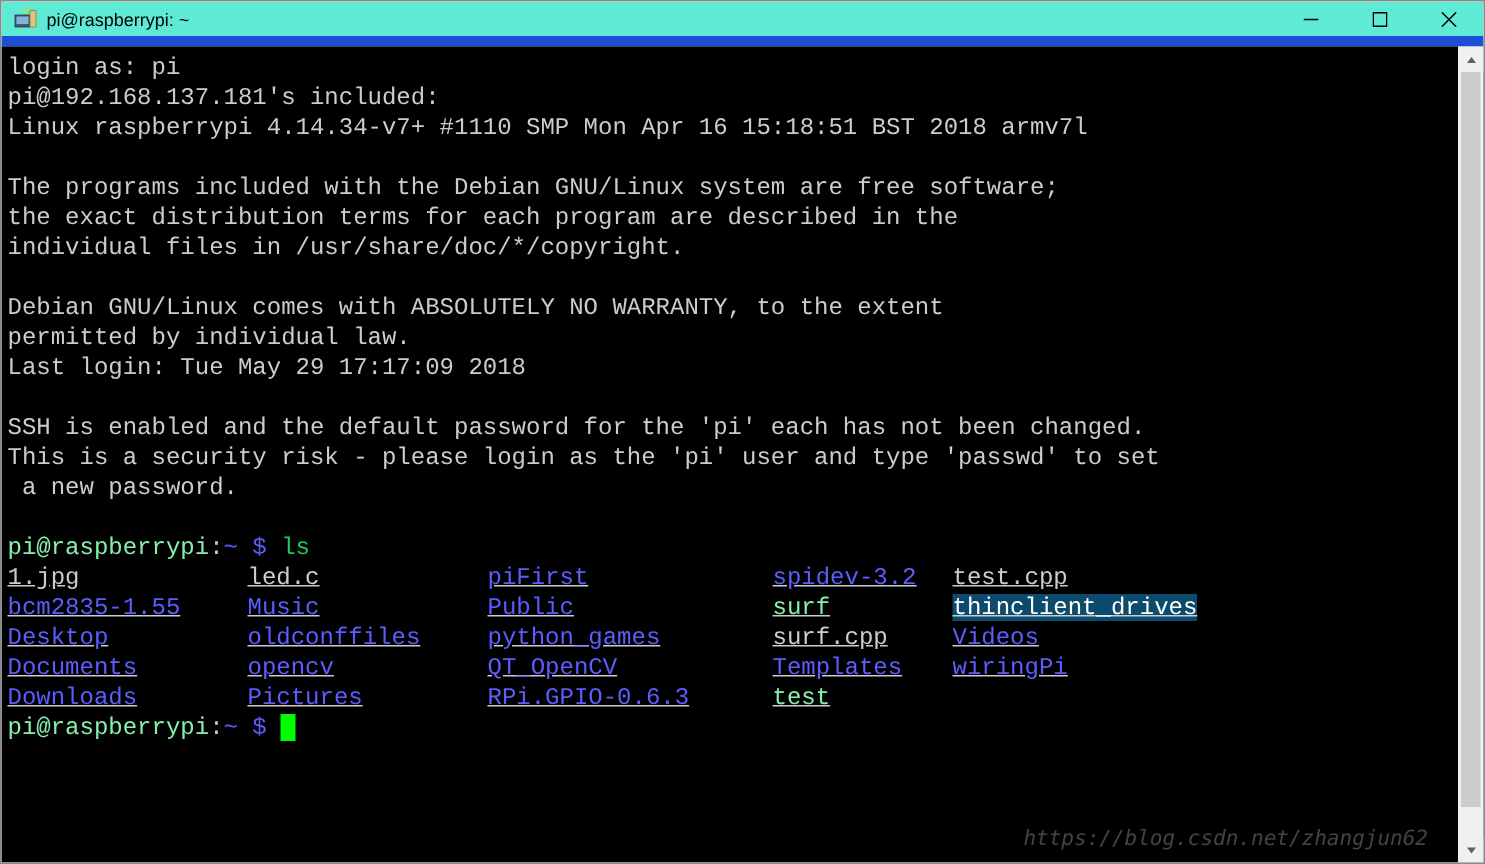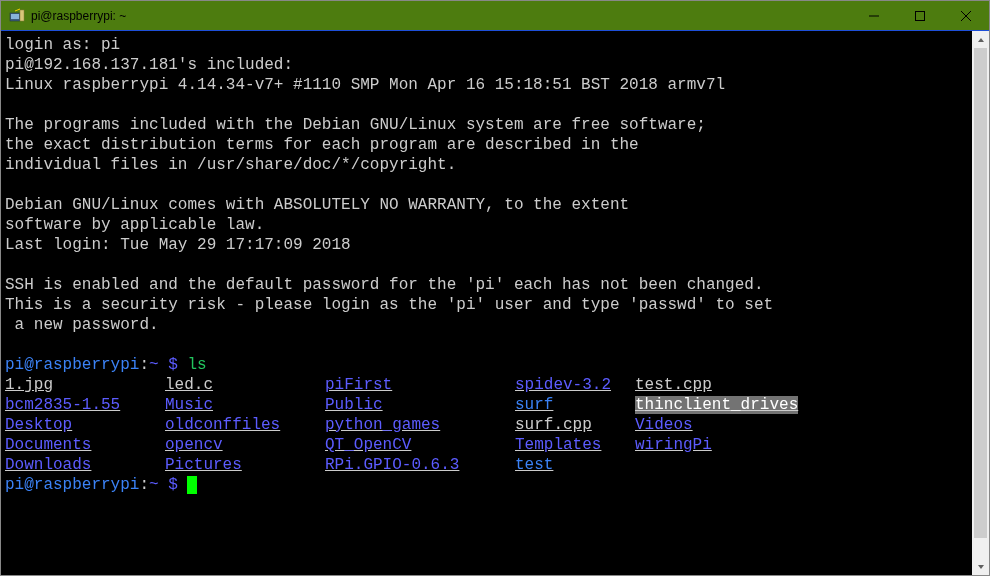--- a/index.html
+++ b/index.html
@@ -6,24 +6,24 @@
     body {
       width: 990px;
       height: 576px;
       background: #fff;
       font-family: "Segoe UI", Tahoma, sans-serif;
       overflow: hidden;
       border: 1px solid #888;
     }
     .titlebar {
       height: 30px;
-      background: #4d7c0f;
+      background: #5eead4;
       display: flex;
       align-items: center;
-      border-bottom: 1px solid #1d4ed8;
+      border-bottom: 7px solid #1d4ed8;
     }
     .titlebar-icon {
       width: 16px;
       height: 16px;
       margin: 0 6px 0 8px;
       display: inline-flex;
       align-items: center;
       justify-content: center;
     }
     .titlebar-title {
@@ -82,24 +82,24 @@
     .scroll-arrow.down { bottom: 0; }
     .scroll-thumb {
       position: absolute;
       left: 2px;
       width: 13px;
       top: 17px;
       height: 490px;
       background: #cdcdcd;
       cursor: pointer;
     }
-    .c-green { color: #3b82f6; }
+    .c-green { color: #86efac; }
     .c-blue { color: #5c5cff; }
     .c-white { color: #22c55e; }
-    .bg-sel { background: #737373; color: #fff; }
+    .bg-sel { background: #0c4a6e; color: #fff; }
     .cursor {
       display: inline-block;
       width: 10px;
       height: 18px;
       background: #00ff00;
       vertical-align: text-bottom;
     }
     .ls-grid {
       display: block;
       text-decoration: underline;
@@ -158,29 +158,30 @@
 <div class="terminal-wrapper">
   <div class="terminal"><span>login as: </span><span>pi</span>
 <span>pi@192.168.137.181's included:</span>
 <span>Linux raspberrypi 4.14.34-v7+ #1110 SMP Mon Apr 16 15:18:51 BST 2018 armv7l</span>
 
 <span>The programs included with the Debian GNU/Linux system are free software;</span>
 <span>the exact distribution terms for each program are described in the</span>
 <span>individual files in /usr/share/doc/*/copyright.</span>
 
 <span>Debian GNU/Linux comes with ABSOLUTELY NO WARRANTY, to the extent</span>
-<span>software by applicable law.</span>
+<span>permitted by individual law.</span>
 <span>Last login: Tue May 29 17:17:09 2018</span>
 
 <span>SSH is enabled and the default password for the 'pi' each has not been changed.</span>
 <span>This is a security risk - please login as the 'pi' user and type 'passwd' to set</span>
 <span> a new password.</span>
 
 <span class="c-green">pi@raspberrypi</span><span>:</span><span class="c-blue">~ $</span><span class="c-white"> ls</span>
 <div class="ls-grid" id="ls-grid"><div class="ls-row"><span class="col0"><span class="">1.jpg</span></span><span class="col1"><span class="">led.c</span></span><span class="col2"><span class="c-blue">piFirst</span></span><span class="col3"><span class="c-blue">spidev-3.2</span></span><span class="col4"><span class="">test.cpp</span></span></div><div class="ls-row"><span class="col0"><span class="c-blue">bcm2835-1.55</span></span><span class="col1"><span class="c-blue">Music</span></span><span class="col2"><span class="c-blue">Public</span></span><span class="col3"><span class="c-green">surf</span></span><span class="col4"><span class="c-blue bg-sel">thinclient_drives</span></span></div><div class="ls-row"><span class="col0"><span class="c-blue">Desktop</span></span><span class="col1"><span class="c-blue">oldconffiles</span></span><span class="col2"><span class="c-blue">python_games</span></span><span class="col3"><span class="">surf.cpp</span></span><span class="col4"><span class="c-blue">Videos</span></span></div><div class="ls-row"><span class="col0"><span class="c-blue">Documents</span></span><span class="col1"><span class="c-blue">opencv</span></span><span class="col2"><span class="c-blue">QT_OpenCV</span></span><span class="col3"><span class="c-blue">Templates</span></span><span class="col4"><span class="c-blue">wiringPi</span></span></div><div class="ls-row"><span class="col0"><span class="c-blue">Downloads</span></span><span class="col1"><span class="c-blue">Pictures</span></span><span class="col2"><span class="c-blue">RPi.GPIO-0.6.3</span></span><span class="col3"><span class="c-green">test</span></span><span class="col4"><span class=""></span></span></div></div><span class="c-green">pi@raspberrypi</span><span>:</span><span class="c-blue">~ $</span> <span class="cursor"></span>
+    <div class="watermark">https://blog.csdn.net/zhangjun62</div>
   </div>
   <div class="scrollbar">
     <div class="scroll-arrow up">
       <svg width="8" height="8" viewBox="0 0 8 8">
           <path d="M4 2 L7 6 L1 6 Z" fill="#606060"></path>
         </svg>
     </div>
     <div class="scroll-thumb"></div>
     <div class="scroll-arrow down">
       <svg width="8" height="8" viewBox="0 0 8 8">

